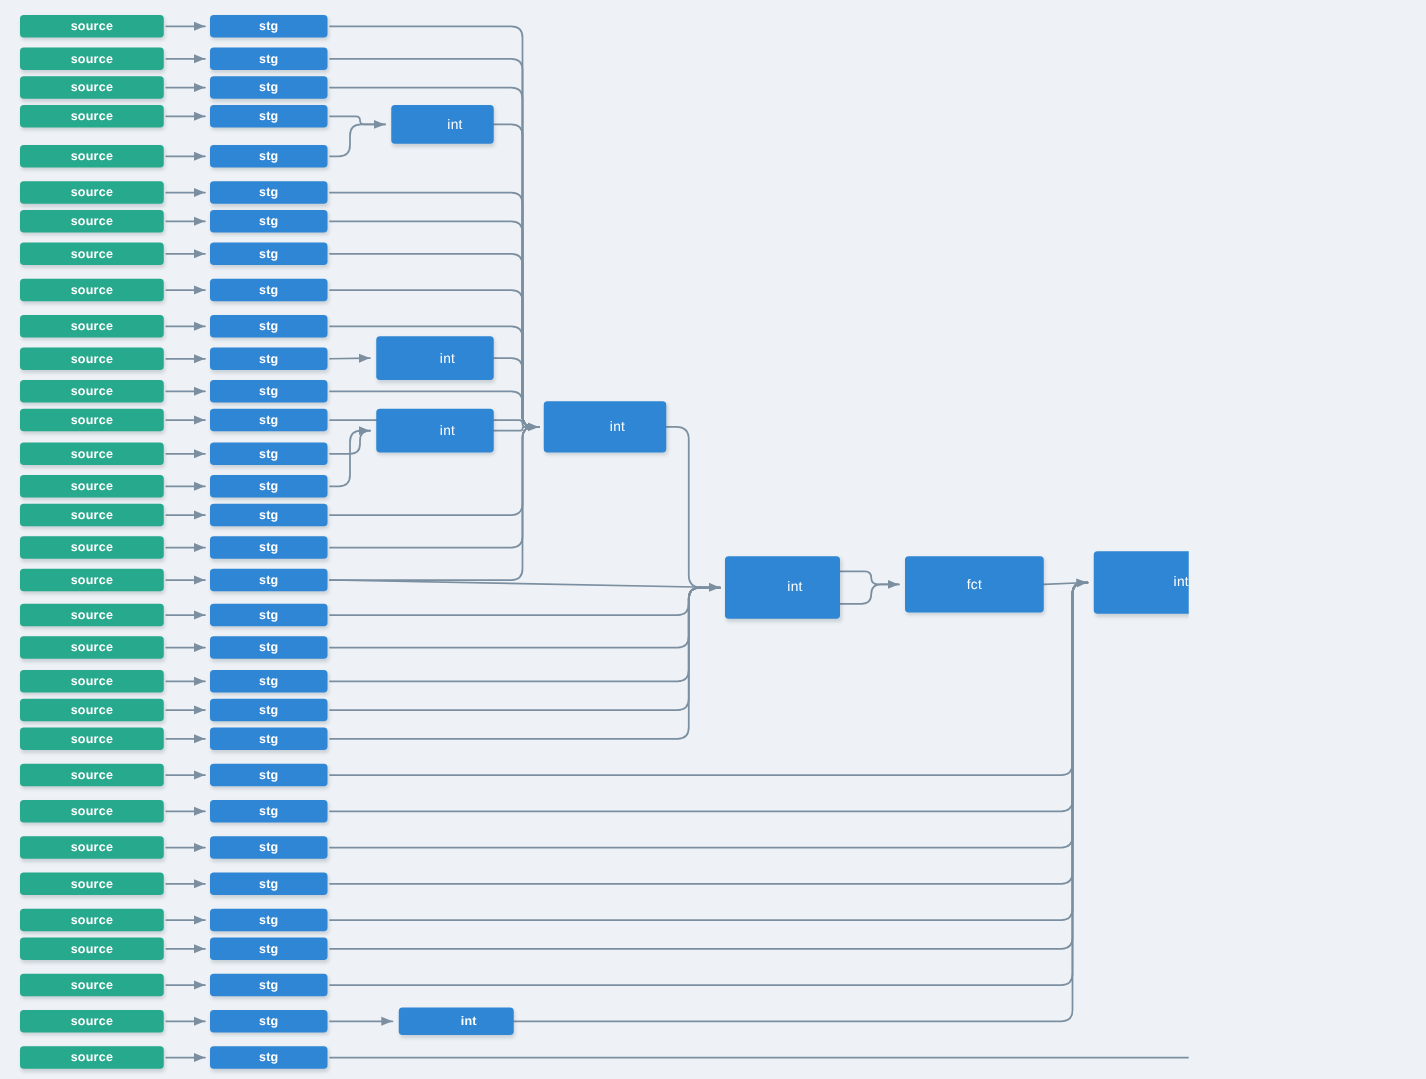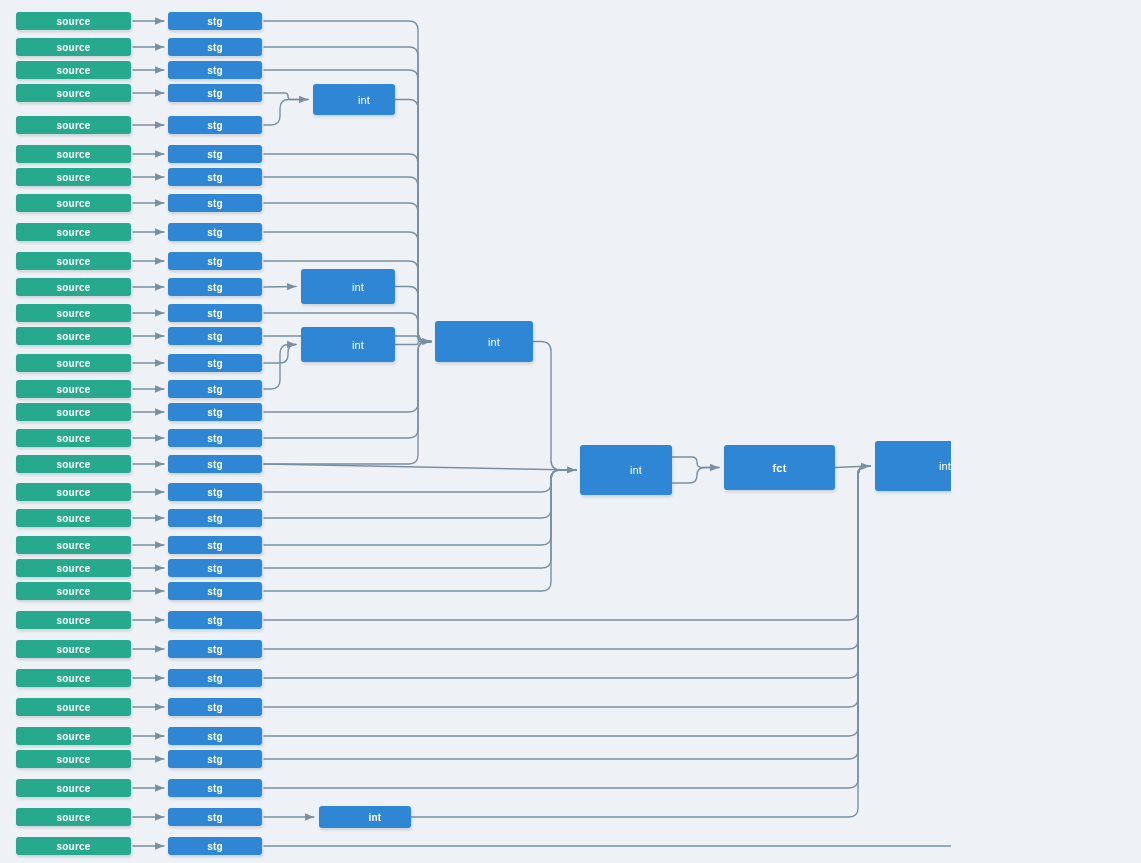--- a/index.html
+++ b/index.html
@@ -342,20 +342,20 @@
       </div>
       <div class="node int big" style="left: 580px; top: 445px; width: 92px; height: 50px;">
         <span>int</span>
       </div>
       <div class="node int big" style="left: 875px; top: 441px; width: 120px; height: 50px;">
         <span>int</span>
       </div>
       <div class="node int" style="left: 319px; top: 806px; width: 92px; height: 22px;">
         <span>int</span>
       </div>
-      <div class="node fct big" style="left: 724px; top: 445px; width: 111px; height: 45px; font-weight: bold;">
+      <div class="node fct big" style="left: 724px; top: 445px; width: 111px; height: 45px;">
         <span>fct</span>
       </div>
       <div class="node dim big" style="left: 1031px; top: 442px; width: 93px; height: 48px;">
         <span>dim</span>
       </div>
     </div>
 </div>
 
 </body></html>

